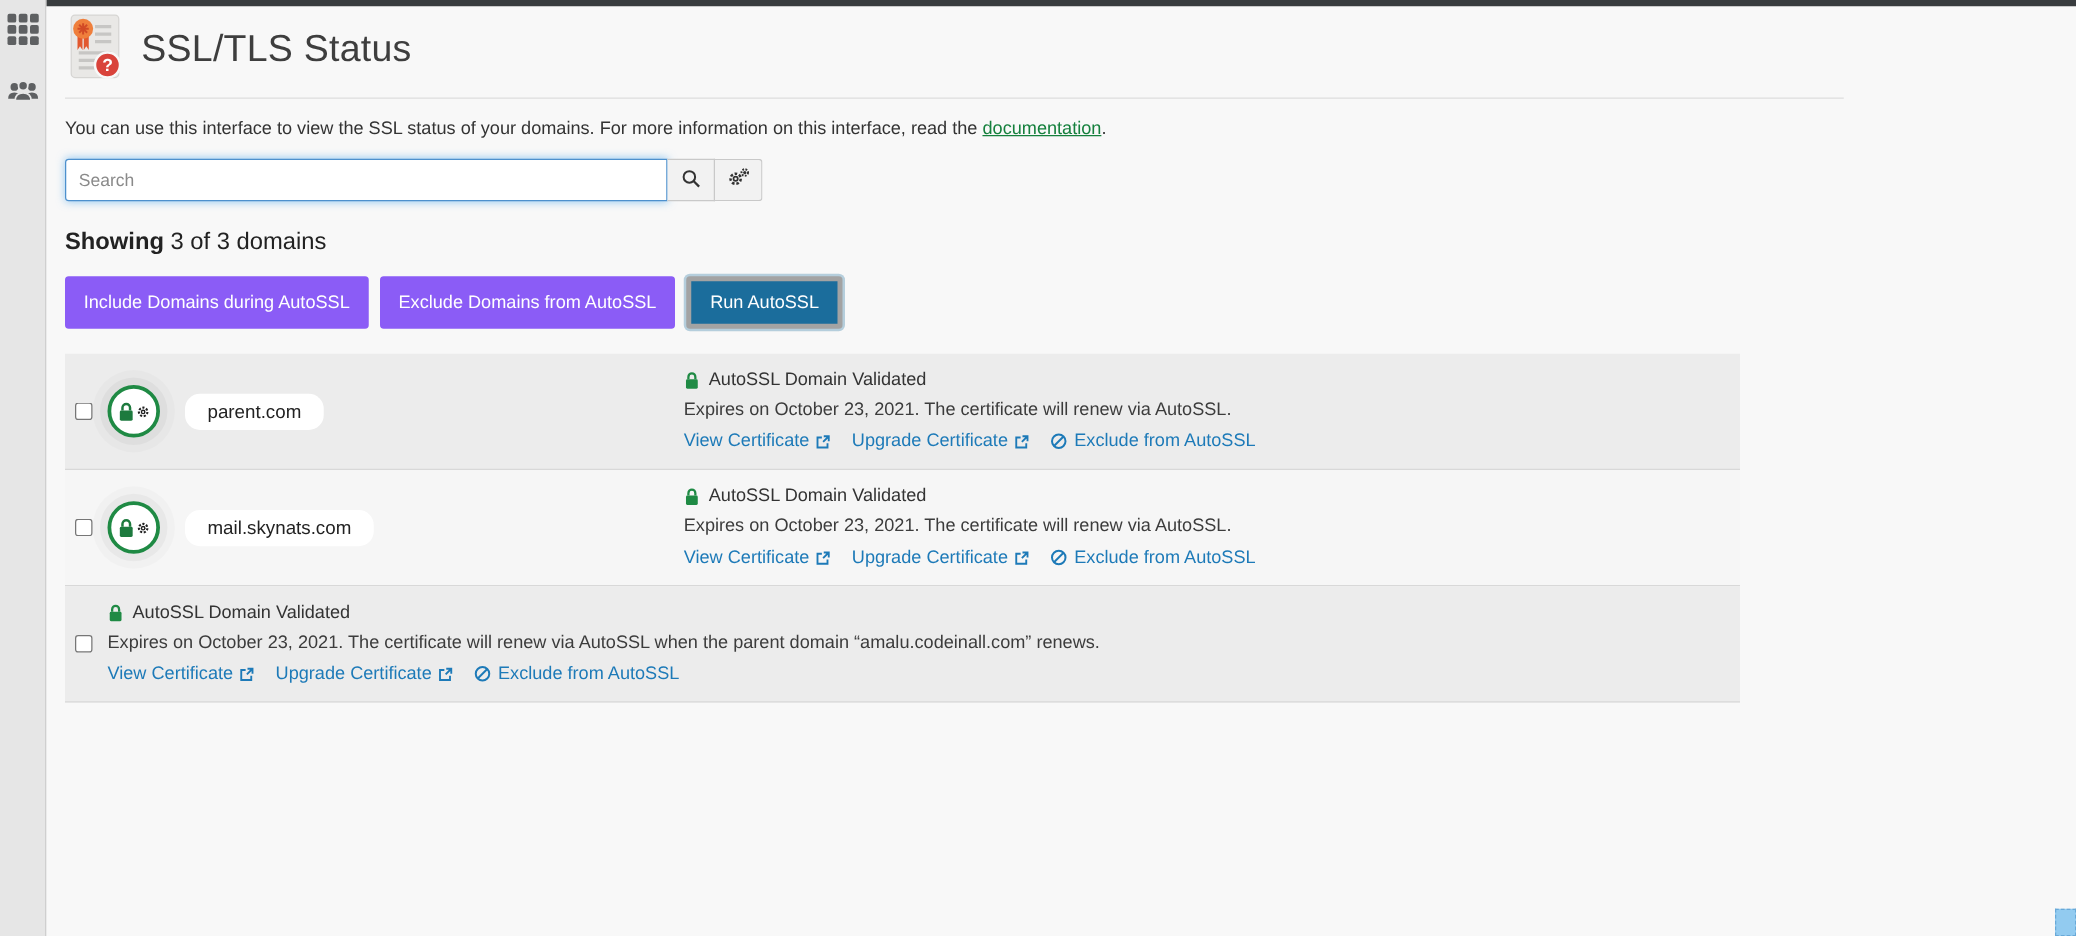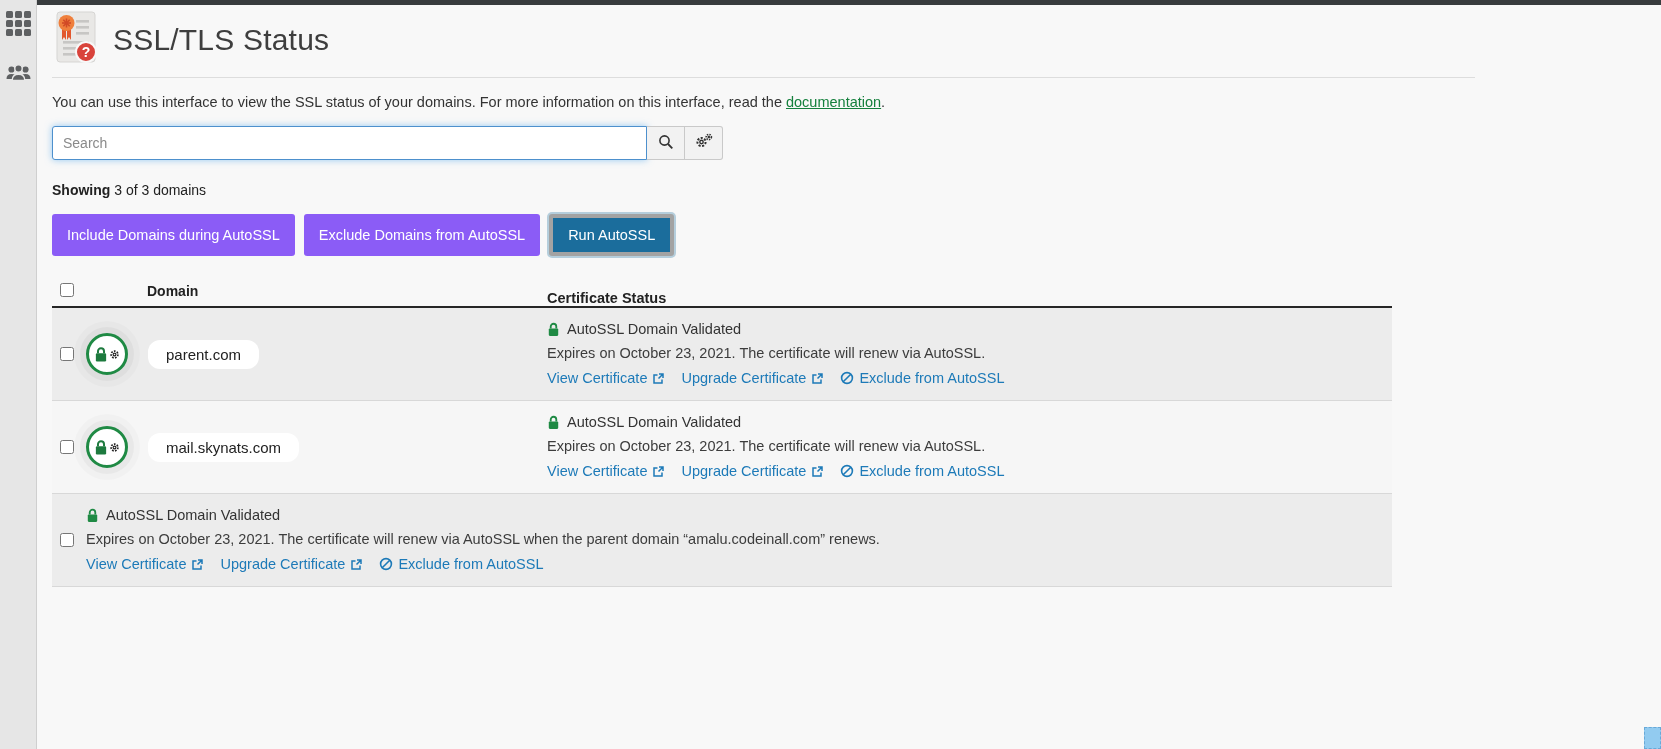--- a/index.html
+++ b/index.html
@@ -30,33 +30,33 @@
 
   .page-header { display:flex; align-items:center; gap:14px; padding-bottom:8px; border-bottom:1px solid #ddd; }
   .page-title { font-size:30px; font-weight:400; color:#3e3e3e; letter-spacing:.2px; }
 
   .intro { margin-top:16px; font-size:14.5px; color:#333; }
   .intro a { color:#15803d; text-decoration:underline; cursor:pointer; }
 
   
   .search-row { margin-top:16px; display:flex; align-items:stretch; }
   .search-input {
-    width:595px; height:34px; padding:6px 10px; font-size:14px; color:#333;
+    width:482px; height:34px; padding:6px 10px; font-size:14px; color:#333;
     border:1px solid #4d90cd; border-radius:3px 0 0 3px; outline:none;
     box-shadow:0 0 7px rgba(82,168,236,.6); background:#fff;
     font-family:"Liberation Sans", sans-serif;
   }
   .search-input::placeholder { color:#8a8a8a; }
   .search-btn {
     width:38px; height:34px; background:#f2f2f2; border:1px solid #c9c9c9; border-left:none;
     display:flex; align-items:center; justify-content:center; cursor:pointer; position:relative;
   }
   .search-btn.last { border-radius:0 3px 3px 0; }
 
-  .showing { margin-top:22px; font-size:14px; color:#222; }
+  .showing { margin-top:22px; font-size:19px; color:#222; }
   .showing b { font-weight:700; }
 
   
   .actions { margin-top:16px; display:flex; gap:9px; }
   .btn {
     border:none; border-radius:3px; color:#fff; font-size:14.5px; padding:8px 15px;
     cursor:pointer; font-family:"Liberation Sans", sans-serif; line-height:1.25;
   }
   .btn-light { background:#8b5cf6; }
   .btn-dark  { background:#1b6d9c; box-shadow:0 0 0 2px rgba(27,109,156,.30); border:4px solid #a3a3a3; }
@@ -185,25 +185,20 @@
 
     <p class="showing"><b>Showing</b><span> 3 of 3 domains</span></p>
 
     <div class="actions">
       <button class="btn btn-light">Include Domains during AutoSSL</button>
       <button class="btn btn-light">Exclude Domains from AutoSSL</button>
       <button class="btn btn-dark">Run AutoSSL</button>
     </div>
 
     <div class="tbl">
-      <div class="tbl-head">
-        <div class="cell-check"><input type="checkbox" style=""></div>
-        <div class="cell-domain">Domain</div>
-        <div class="cell-status">Certificate Status</div>
-      </div>
 
       <div class="tbl-row shade">
         <div class="cell-check">
             <input type="checkbox" style="">
           </div>
         <div class="cell-domain">
           <div class="badge">
             <svg width="14" height="17" viewBox="0 0 12 14">
               <path d="M3.4 6 V4.2 a2.6 2.6 0 0 1 5.2 0 V6" fill="none" stroke="#1d7a3e" stroke-width="1.7"></path>
               <rect x="1.6" y="6" width="8.8" height="7" rx="1" fill="#1d7a3e"></rect>

